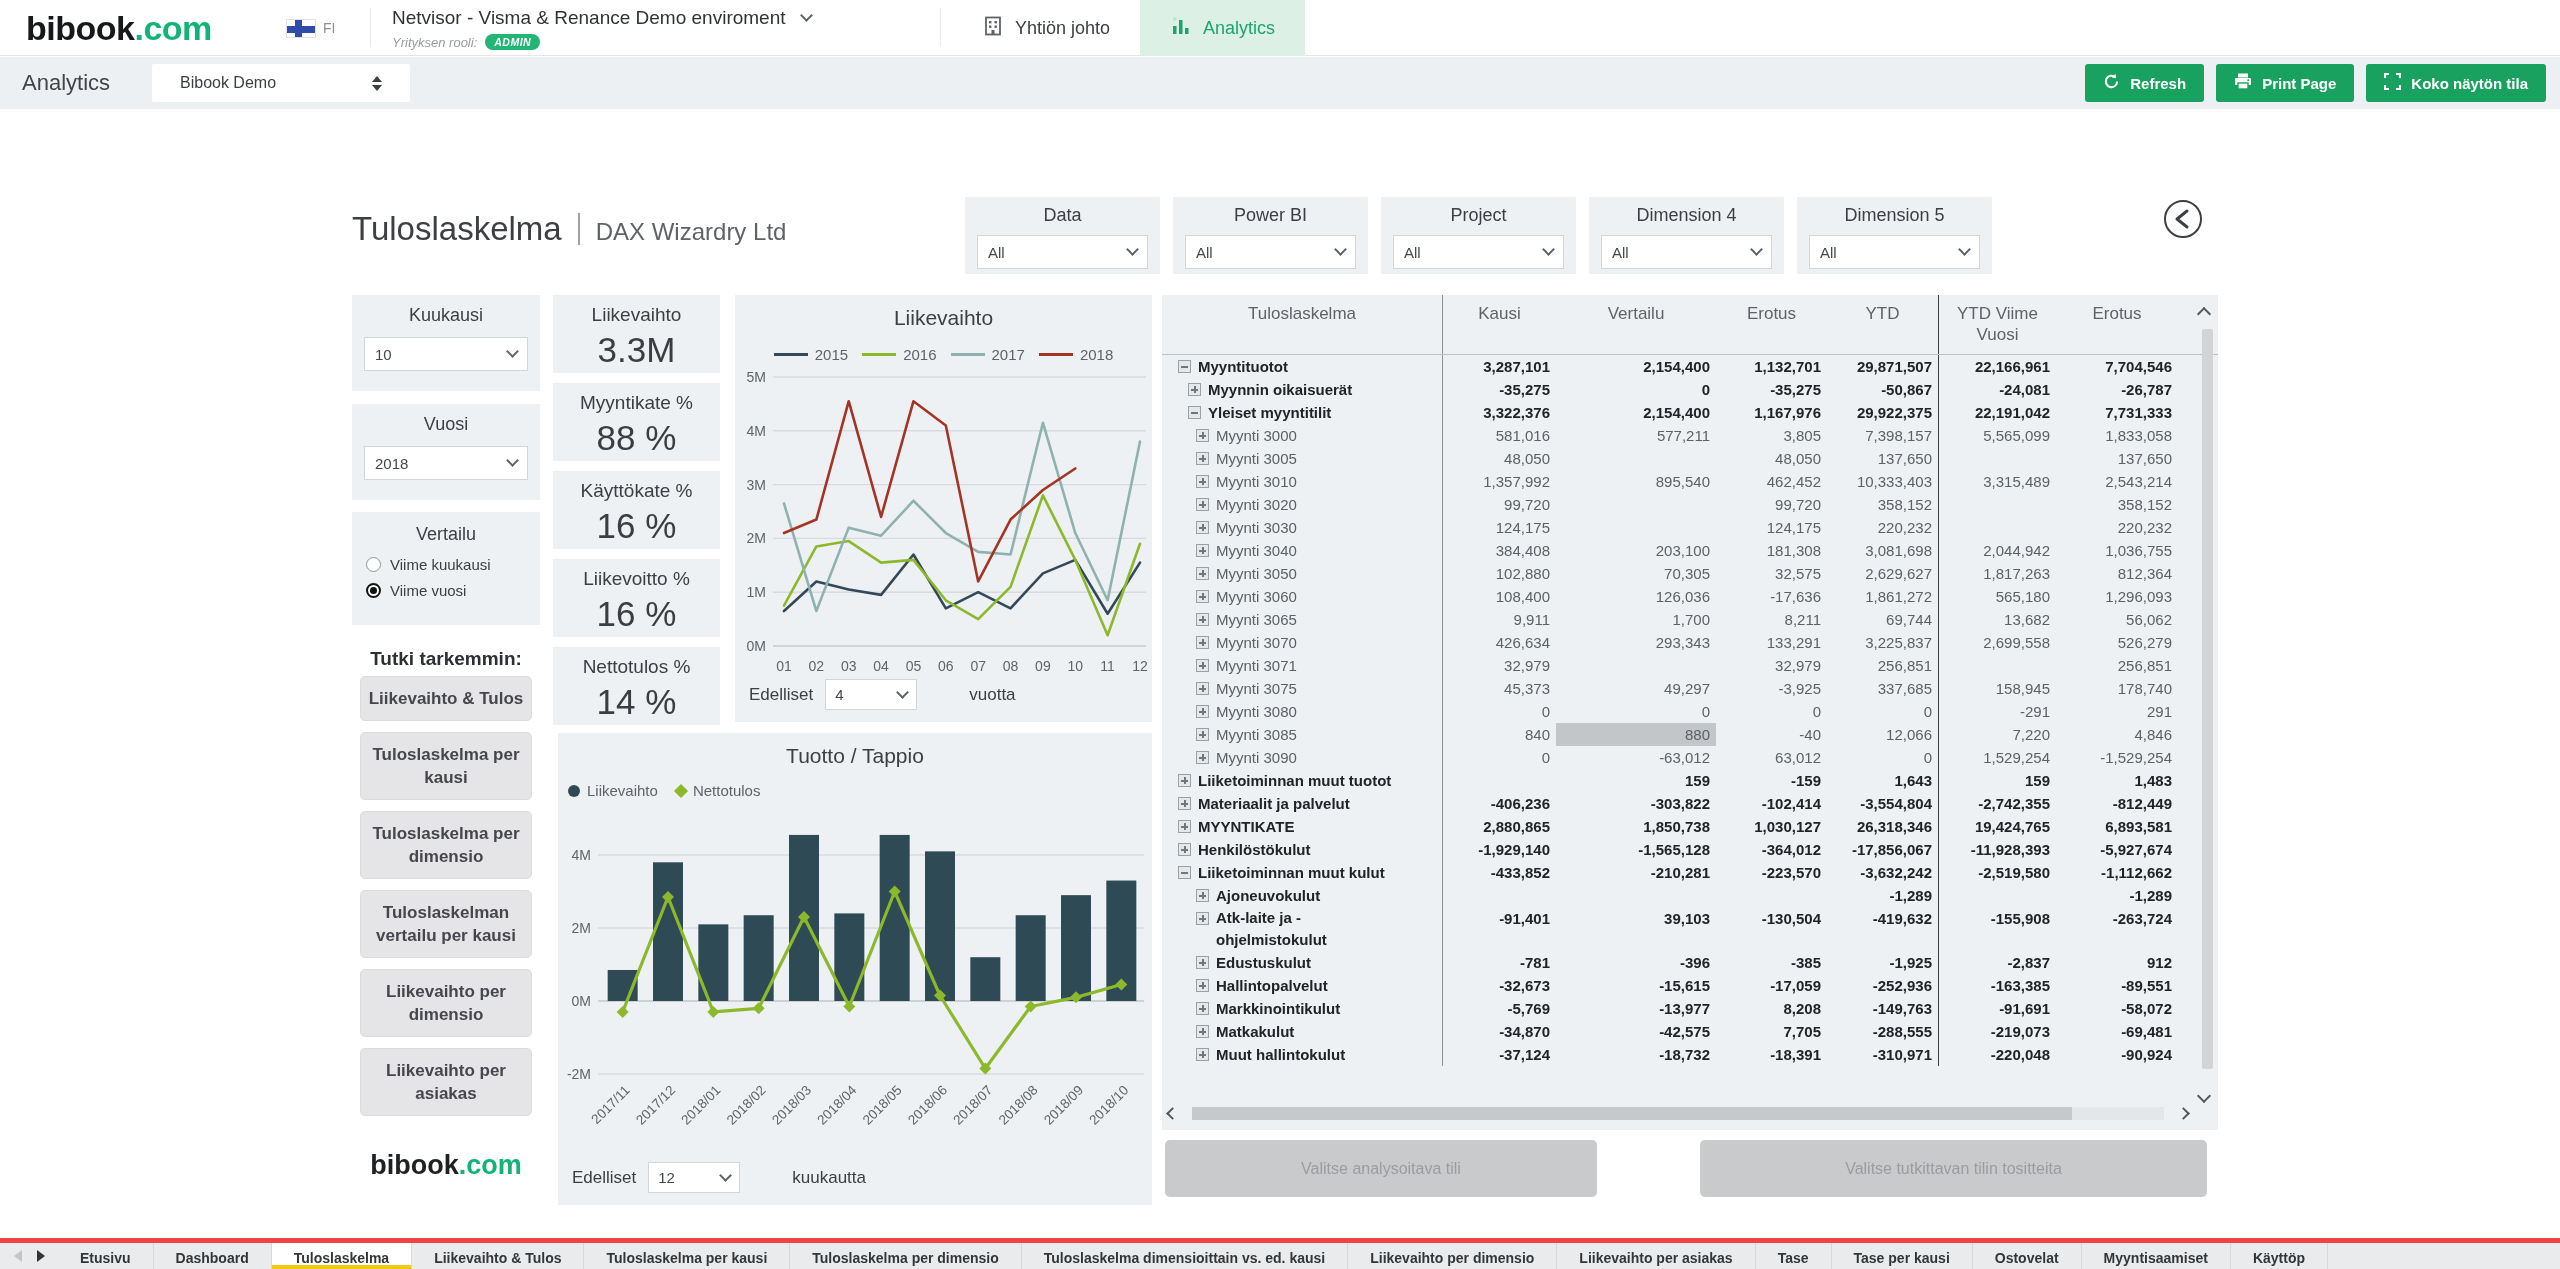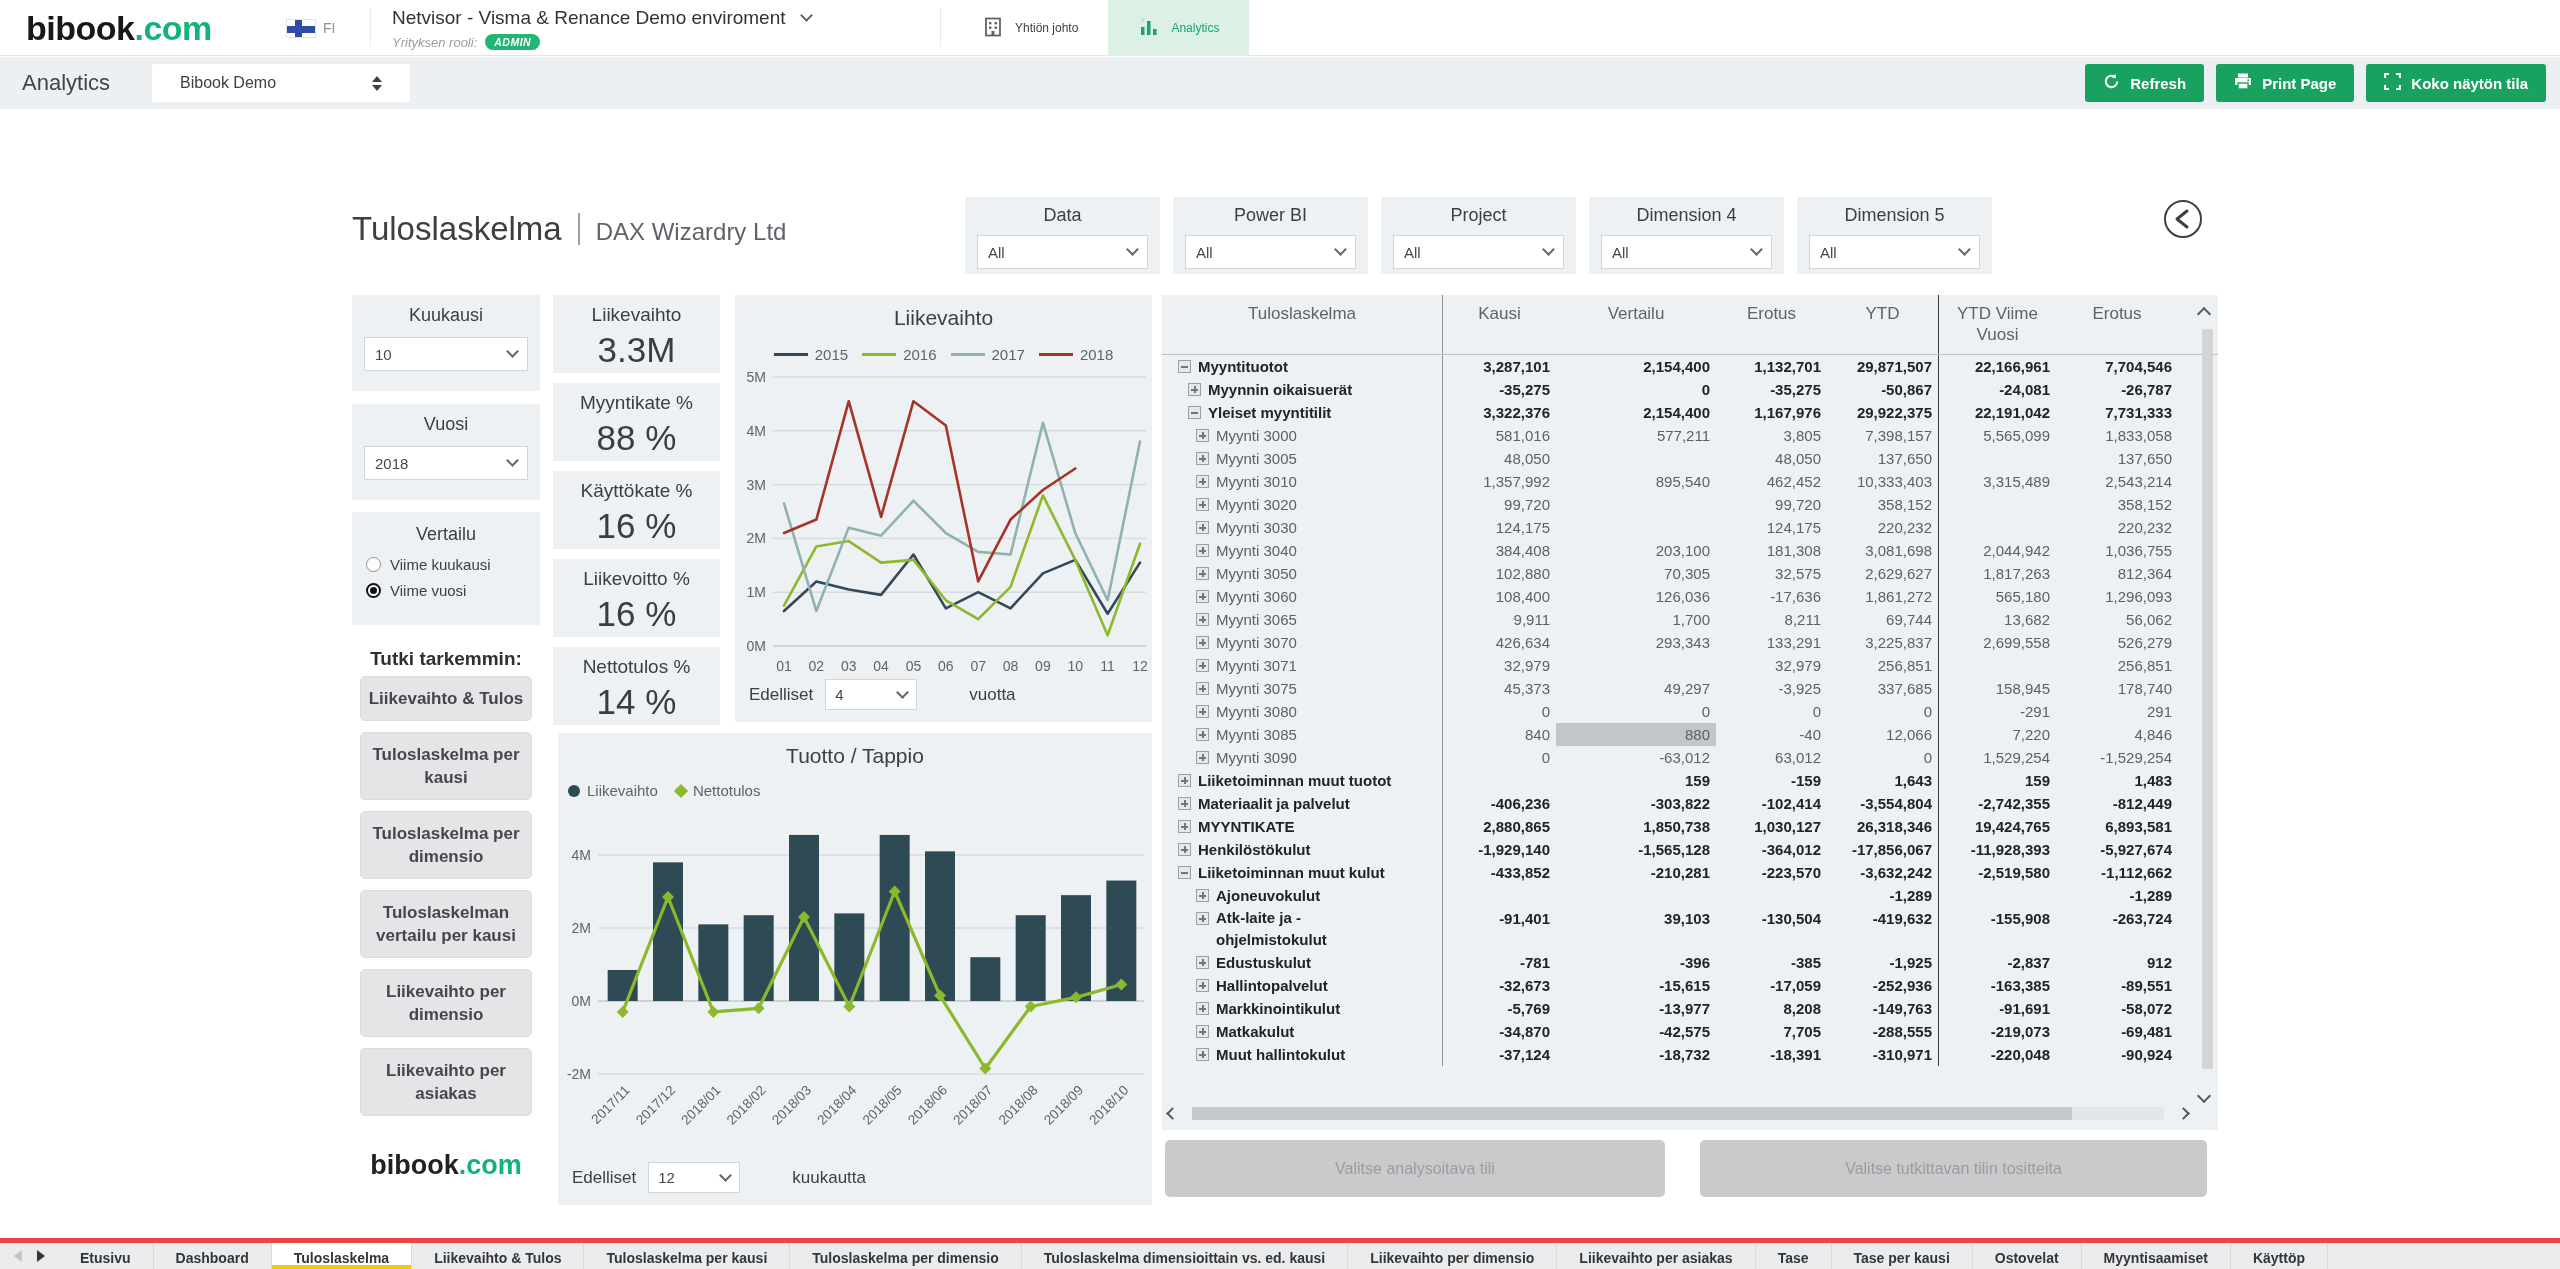--- a/index.html
+++ b/index.html
@@ -18,21 +18,21 @@
   #fi-flag::after { content:""; position:absolute; left:0; right:0; top:6px; height:7px; background:#2f4da8; }
   #flag-wrap .loc { font-size:14px; color:#8b9094; }
   .v-div { position:absolute; top:8px; bottom:8px; width:1px; background:#e8eaec; }
   #env { position:absolute; left:392px; top:7px; width:540px; }
   #env-name-row { display:flex; align-items:center; gap:16px; }
   #env-name { font-size:19px; color:#2f3337; }
   #env-role-row { margin-top:5px; display:flex; align-items:center; gap:8px;font-style:italic; }
   #env-role-label { font-size:13px; color:#979ca0; }
   .badge { background:#22b573; color:#fff; font-size:10.5px; font-weight:700; letter-spacing:0.5px; border-radius:9px; padding:2px 9px; }
   #top-tabs { position:absolute; left:952px; top:0; height:56px; display:flex; }
-  .top-tab { height:56px; display:flex; align-items:center; gap:11px; padding:0 30px; font-size:12px; color:#3c4043; cursor:pointer; }
+  .top-tab { height:56px; display:flex; align-items:center; gap:11px; padding:0 30px; font-size:18px; color:#3c4043; cursor:pointer; }
   .top-tab.active { background:#ddf0e6; color:#1ba56b; }
   .chev { width:9px; height:9px; border-right:2px solid #5f6468; border-bottom:2px solid #5f6468; transform:rotate(45deg); display:inline-block; margin-top:-5px; flex:none; }
 
   
   #toolbar { position:absolute; left:0; top:57px; width:2560px; height:52px; background:#edf0f3; }
   #toolbar-title { position:absolute; left:22px; top:0; height:52px; display:flex; align-items:center; font-size:22px; color:#41454a; }
   #workspace-select { position:absolute; left:152px; top:7px; width:258px; height:38px; background:#fff; border-radius:2px; display:flex; align-items:center; justify-content:space-between; padding:0 28px; cursor:pointer; }
   #workspace-select .val { font-size:16px; color:#3c4043; }
   .updown { display:flex; flex-direction:column; gap:3px; align-items:center; }
   .updown i { display:block; width:0; height:0; border-left:5px solid transparent; border-right:5px solid transparent; }
@@ -116,21 +116,21 @@
   #vchev-dn { right:9px; top:796px; transform:rotate(45deg); }
   #vthumb { position:absolute; right:5px; top:34px; width:11px; height:740px; background:#d2d4d6; border-radius:2px; cursor:pointer; }
   #hscroll { position:absolute; left:6px; top:812px; width:1020px; height:14px; }
   #hchev-l { position:absolute; left:0; top:2px; width:9px; height:9px; border-left:2px solid #55595c; border-bottom:2px solid #55595c; transform:rotate(45deg); cursor:pointer; }
   #hchev-r { position:absolute; right:0; top:2px; width:9px; height:9px; border-right:2px solid #55595c; border-top:2px solid #55595c; transform:rotate(45deg); cursor:pointer; }
   #htrack { position:absolute; left:24px; right:24px; top:0; height:13px; background:#e4e6e7; }
   #hthumb { position:absolute; left:0; top:0; height:13px; width:880px; background:#c6c8c9; cursor:pointer; }
 
   
   .action-btn { position:absolute; top:1140px; height:57px; background:#c9cacc; border:none; border-radius:5px; font-family:inherit; font-size:16px; color:#9a9da0; cursor:pointer; }
-  #action1 { left:1165px; width:500px; }
+  #action1 { left:1165px; width:432px; }
   #action2 { left:1700px; width:507px; }
 
   
   #bottom-tabs { position:absolute; left:0; top:1238px; width:2560px; height:31px; background:#eaebec; border-top:5px solid #ef4444; display:flex; overflow:hidden; }
   #tab-arrows { flex:none; width:58px; display:flex; align-items:center; justify-content:center; gap:15px; }
   #tab-arrows .left { width:0; height:0; border-top:6px solid transparent; border-bottom:6px solid transparent; border-right:8px solid #c3c4c5; cursor:pointer; }
   #tab-arrows .right { width:0; height:0; border-top:6px solid transparent; border-bottom:6px solid transparent; border-left:8px solid #313335; cursor:pointer; }
   .b-tab { flex:none; position:relative; padding:0 22px; line-height:30px; font-size:14px; font-weight:700; color:#323639; border-right:1px solid #d8d9da; cursor:pointer; white-space:nowrap; }
   .b-tab.active { background:#fff; }
   .b-tab.active::after { content:""; position:absolute; left:0; right:0; bottom:0; height:4px; background:#f2c811; }

